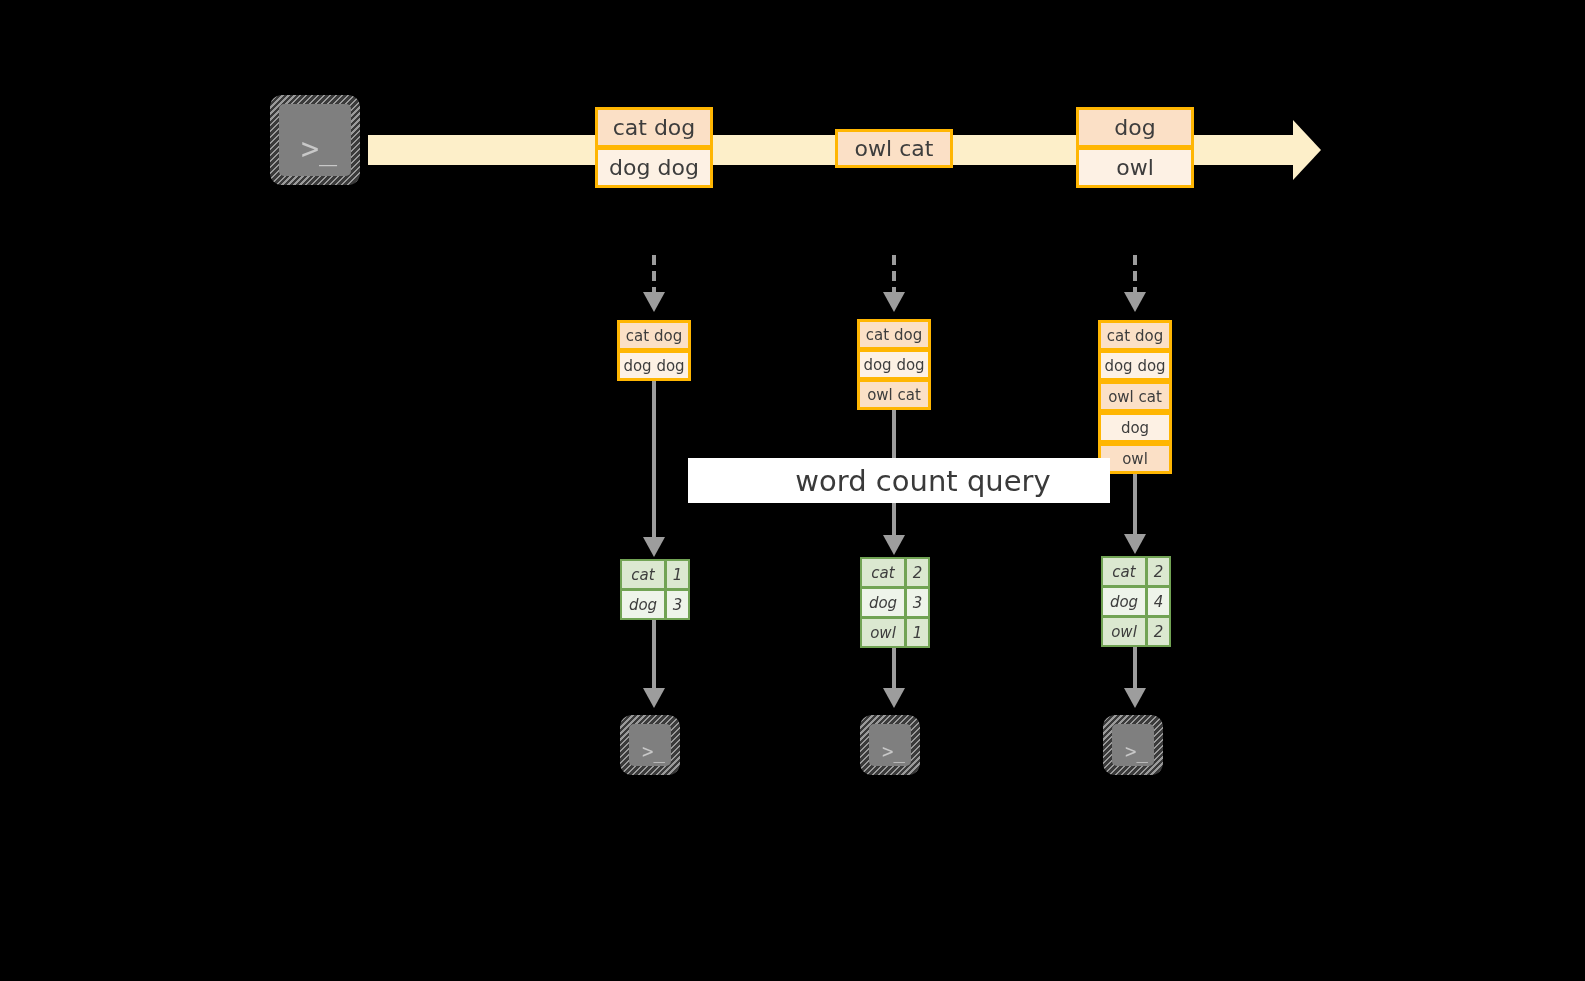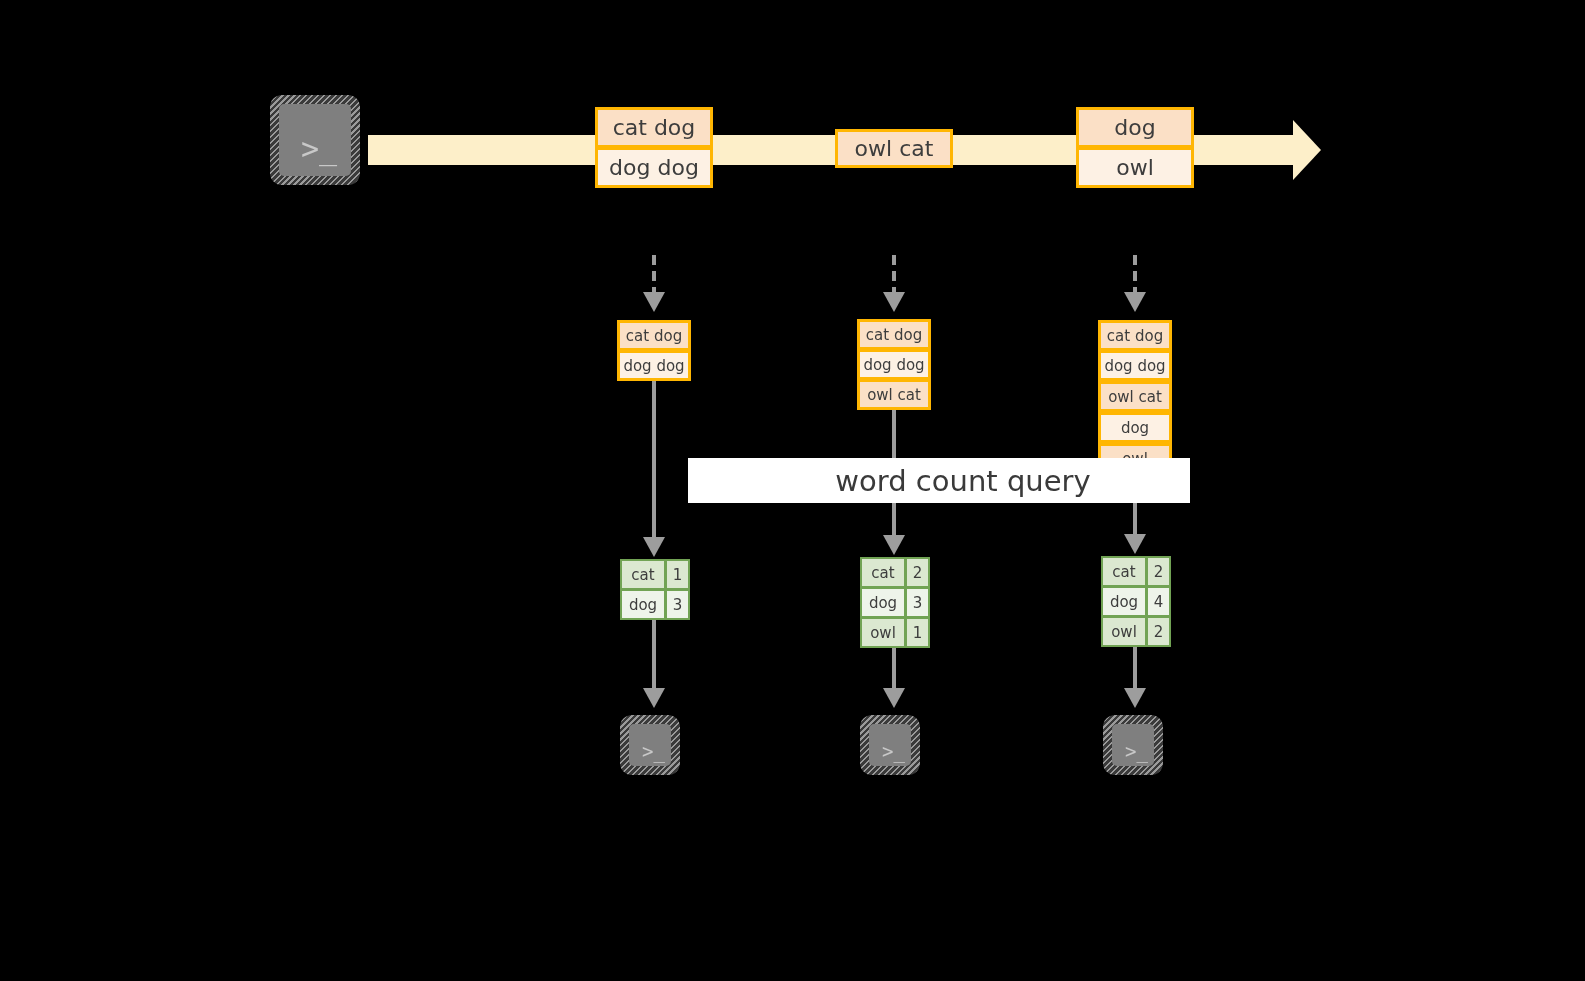--- a/index.html
+++ b/index.html
@@ -86,20 +86,21 @@
   .gcell {
     position: absolute;
     box-sizing: border-box;
     border: 2px solid #71a354;
     display: flex;
     align-items: center;
     justify-content: center;
     color: #3d3d3d;
     white-space: nowrap;
     overflow: hidden;
+    font-style: italic;
   }
   .gcell.dark  { background: #dbe8d0; }
   .gcell.light { background: #eef4ea; }
 
   
   .vline {
     position: absolute;
     background: #9d9d9d;
     width: 4px;
   }
@@ -220,17 +221,17 @@
 
   <div class="vline" style="left:1133px; top:647px; width:4px; height:43px;"></div>
   <div class="vhead" style="left:1124px; top:688px;"></div>
 
   <div class="terminal" style="left:1103px; top:715px; width:60px; height:60px;">
     <div class="hatch"></div>
     <div class="inner"></div>
     <div class="prompt" style="left:13px; top:18px; font-size:19px;">&gt;_</div>
   </div>
 
-  <div class="query-band" style="left:688px; top:458px; width:502px; height:45px;">
+  <div class="query-band" style="left:688px; top:458px; width:422px; height:45px;">
     <span style="font-size:29px; padding-left:48px;">word count query</span>
   </div>
 
 </div>
 
 </body></html>

